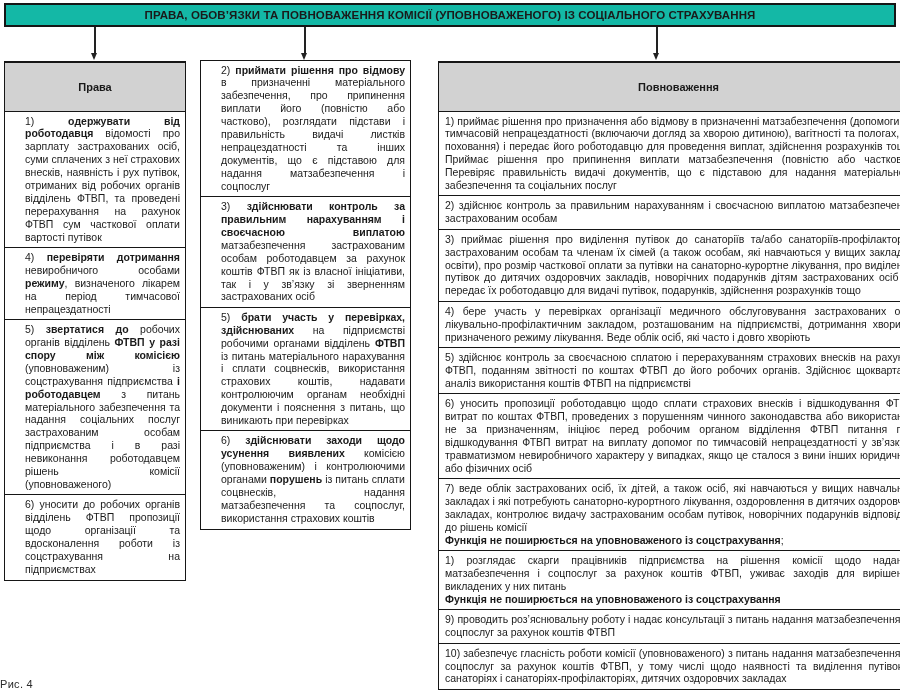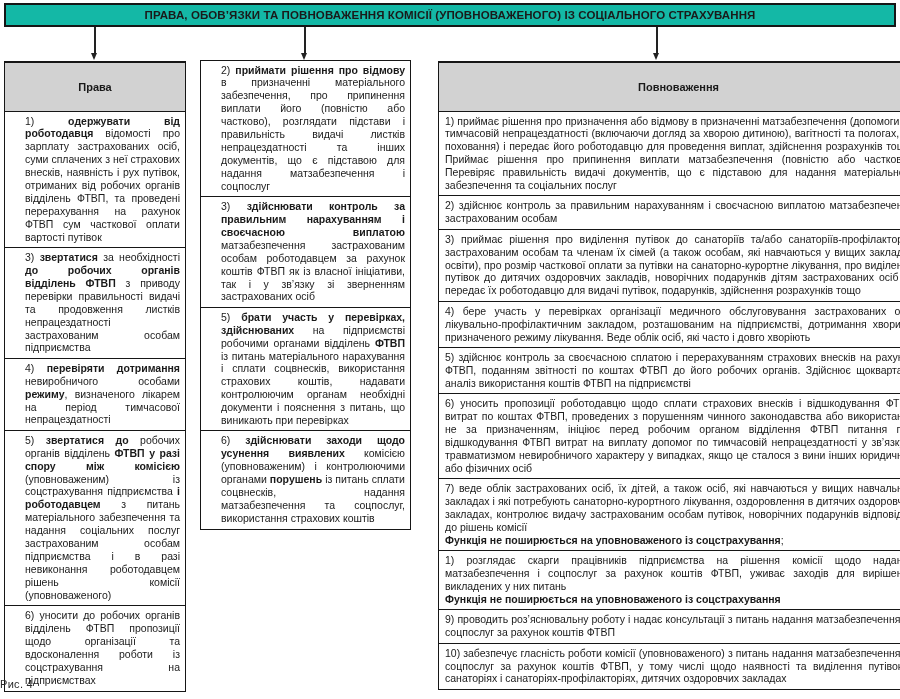--- a/index.html
+++ b/index.html
@@ -52,21 +52,20 @@
 <div class="title-box">ПРАВА, ОБОВ’ЯЗКИ ТА ПОВНОВАЖЕННЯ КОМІСІЇ (УПОВНОВАЖЕНОГО) ІЗ СОЦІАЛЬНОГО СТРАХУВАННЯ</div>
 
 <div class="arrow a1"></div>
 <div class="arrow a2"></div>
 <div class="arrow a3"></div>
 
 <div class="col c1">
   <div class="col-header">Права</div>
   <div>
       <div class="item"><span>1) </span><b>одержувати від роботодавця</b><span> відомості про зарплату застрахованих осіб, суми сплачених з неї страхових внесків, наявність і рух путівок, отриманих від робочих органів відділень ФТВП, та проведені перерахування на рахунок ФТВП сум часткової оплати вартості путівок</span></div>
-      <div class="item"><span>3) </span><b>звертатися</b><span> за необхідності </span><b>до робочих органів відділень ФТВП</b><span> з приводу перевірки правильності видачі та продовження листків непрацездатності застрахованим особам підприємства</span></div>
       <div class="item"><span>4) </span><b>перевіряти дотримання</b><span> невиробничого особами </span><b>режиму</b><span>, визначеного лікарем на період тимчасової непрацездатності</span></div>
       <div class="item"><span>5) </span><b>звертатися до</b><span> робочих органів відділень </span><b>ФТВП у разі спору між комісією</b><span> (уповноваженим) із соцстрахування підприємства </span><b>і роботодавцем</b><span> з питань матеріального забезпечення та надання соціальних послуг застрахованим особам підприємства і в разі невиконання роботодавцем рішень комісії (уповноваженого)</span></div>
       <div class="item"><span>6) уносити до робочих органів відділень ФТВП пропозиції щодо організації та вдосконалення роботи із соцстрахування на підприємствах</span></div>
     </div>
 </div>
 
 <div class="col c2">
   <div>
       <div class="item"><span>2) </span><b>приймати рішення про відмову</b><span> в призначенні матеріального забезпечення, про припинення виплати його (повністю або частково), розглядати підстави і правильність видачі листків непрацездатності та інших документів, що є підставою для надання матзабезпечення і соцпослуг</span></div>
       <div class="item"><span>3) </span><b>здійснювати контроль за правильним нарахуванням і своєчасною виплатою</b><span> матзабезпечення застрахованим особам роботодавцем за рахунок коштів ФТВП як із власної ініціативи, так і у зв’язку зі зверненням застрахованих осіб</span></div>

